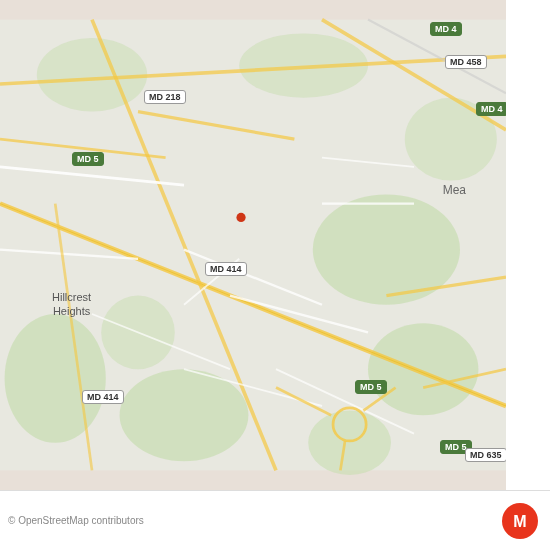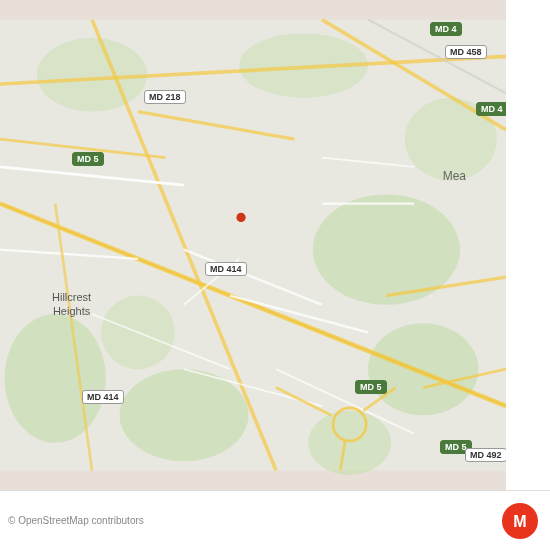--- a/index.html
+++ b/index.html
@@ -150,21 +150,21 @@
       color: #555;
       font-weight: 500;
       line-height: 1.3;
       text-align: center;
     }
 
     
     #mea-label {
       position: absolute;
       right: 40px;
-      top: 169px;
+      top: 183px;
       font-size: 12px;
       color: #666;
     }
   </style>
 </head>
 <body>
 
 <div id="map-container">
 
   <svg id="map-svg" viewBox="0 0 550 490" xmlns="http://www.w3.org/2000/svg">
@@ -209,29 +209,29 @@
 
     <circle cx="380" cy="440" r="18" fill="none" stroke="#f5c842" stroke-width="3" opacity="0.8"></circle>
     <line x1="360" y1="430" x2="300" y2="400" stroke="#f5c842" stroke-width="3" opacity="0.7"></line>
     <line x1="395" y1="425" x2="430" y2="400" stroke="#f5c842" stroke-width="3" opacity="0.7"></line>
     <line x1="375" y1="458" x2="370" y2="490" stroke="#f5c842" stroke-width="3" opacity="0.7"></line>
 
     <circle cx="262" cy="215" r="5" fill="#cc2200" opacity="0.9"></circle>
   </svg>
 
   <div class="road-badge green" style="top:22px;left:430px;">MD 4</div>
-  <div class="road-badge" style="top:45px;left:445px;">MD 458</div>
+  <div class="road-badge" style="top:55px;left:445px;">MD 458</div>
   <div class="road-badge green" style="top:102px;left:476px;">MD 4</div>
   <div class="road-badge" style="top:90px;left:128px;margin-left:16px;">MD 218</div>
   <div class="road-badge green" style="top:152px;left:72px;">MD 5</div>
   <div class="road-badge green" style="top:380px;left:355px;">MD 5</div>
   <div class="road-badge green" style="top:440px;left:440px;">MD 5</div>
   <div class="road-badge" style="top:262px;left:205px;">MD 414</div>
   <div class="road-badge" style="top:390px;left:82px;">MD 414</div>
-  <div class="road-badge" style="top:448px;left:465px;">MD 492</div>
+  <div class="road-badge" style="top:448px;left:465px;">MD 635</div>
 
   <div id="hillcrest-label">Hillcrest<br>Heights</div>
 
   <div id="mea-label">Mea</div>
 
 </div>
 
 <div id="bottom-bar">
   <div id="bottom-left">
     <span id="copyright-text">© OpenStreetMap contributors</span>

